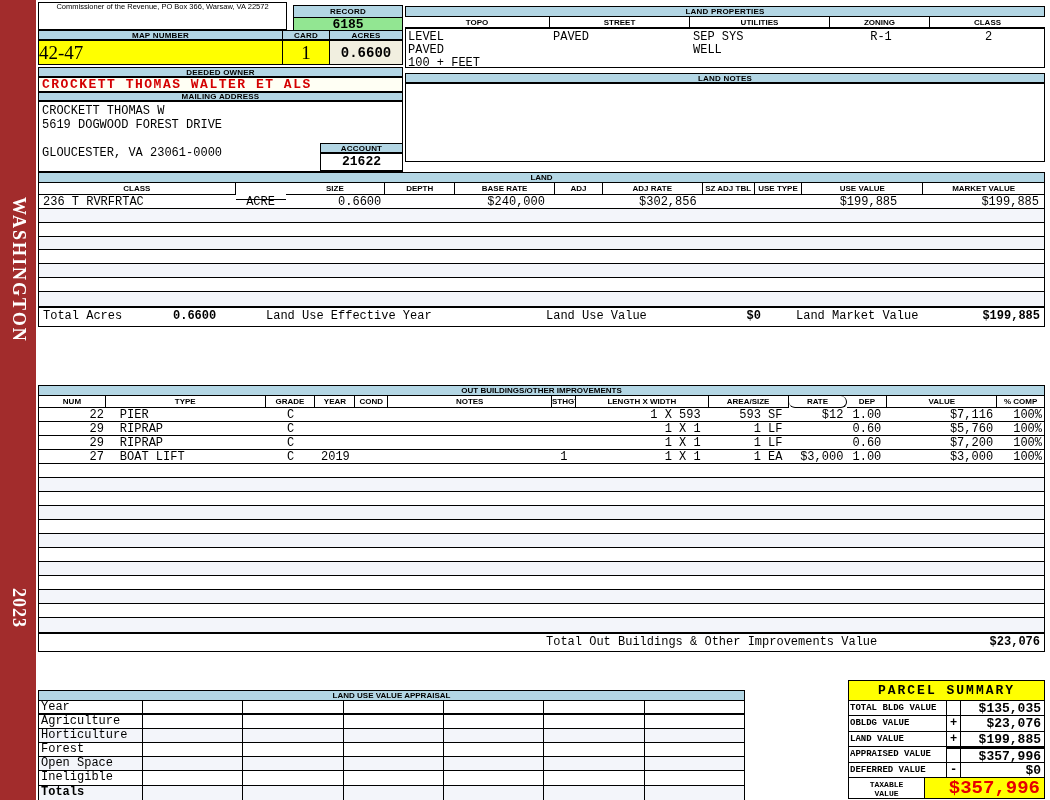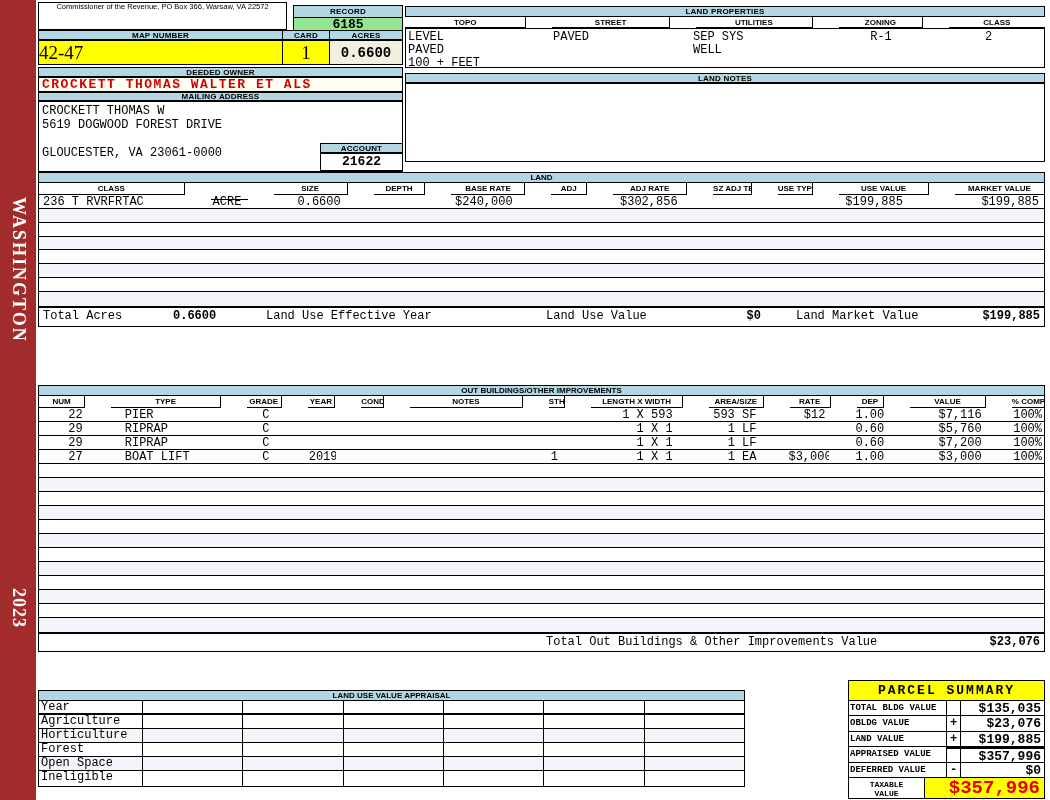--- a/index.html
+++ b/index.html
@@ -17,21 +17,21 @@
        font-weight:bold;font-size:8px;line-height:9px;text-align:center;letter-spacing:.2px;overflow:hidden;}
   .box{border:1px solid #000;background:#fff;}
   .mono12{font-size:12px;line-height:14px;}
   .b{font-weight:bold;}
   
   .county-box{left:38px;top:2px;width:249px;height:28px;border:1px solid #000;text-align:center;}
   .county-title{font-family:"Liberation Serif",serif;font-size:19px;line-height:19px;}
   .county-sub{font-family:"Liberation Sans",sans-serif;font-size:7.5px;line-height:8px;}
   
   .tbl{position:absolute;box-sizing:border-box;border:1px solid #000;background:#fff;}
-  .trow{display:flex;box-sizing:border-box;gap:26px;}
+  .trow{display:flex;box-sizing:border-box;}
   .c{box-sizing:border-box;border-right:1px solid #000;overflow:hidden;white-space:nowrap;}
   .c:last-child{border-right:none;}
   .th .c{font-family:"Liberation Sans",sans-serif;font-weight:bold;font-size:8px;line-height:11px;
          text-align:center;border-bottom:1px solid #000;background:#fff;}
   .dr .c{font-size:12px;line-height:14px;border-right:none;}
   .l{text-align:left;} .r{text-align:right;} .ctr{text-align:center;}
   .erow{box-sizing:border-box;border-bottom:1px solid #000;}
   .erow:last-child{border-bottom:none;}
   .stripe{background:var(--stripe);}
   .total-row{position:relative;border-top:2px solid #000;font-size:12px;line-height:16px;background:#fff;}
@@ -182,21 +182,21 @@
     <div class="trow th" id="ob-head" style="height:12px;">
         <div class="c" style="width: 67px;">NUM</div>
         <div class="c" style="width: 160px;">TYPE</div>
         <div class="c" style="width: 50px;">GRADE</div>
         <div class="c" style="width: 40px;">YEAR</div>
         <div class="c" style="width: 33px;">COND</div>
         <div class="c" style="width: 164px;">NOTES</div>
         <div class="c" style="width: 24px;">STHGT</div>
         <div class="c" style="width: 133px;">LENGTH X WIDTH</div>
         <div class="c" style="width: 80px;">AREA/SIZE</div>
-        <div class="c" style="width: 59px;">RATE</div>
+        <div class="c" style="width: 59px; border-radius: 6px;">RATE</div>
         <div class="c" style="width: 40px;">DEP</div>
         <div class="c" style="width: 110px;">VALUE</div>
         <div class="c" style="width: 47px;">% COMP</div>
       </div>
     <div id="ob-body">
         <div class="trow dr" style="height: 14px; border-bottom: 1px solid rgb(0, 0, 0);">
           <div class="c r" style="width: 67px; padding-right: 2px;">22</div>
           <div class="c l" style="width: 160px; padding-left: 14px;">PIER</div>
           <div class="c ctr" style="width: 50px;">C</div>
           <div class="c ctr" style="width: 40px;"></div>
@@ -324,20 +324,29 @@
         </div>
         <div class="ap-row" style="height: 14.1px;">
           <div class="ap-label">Ineligible</div>
           <div class="ap-cell"></div>
           <div class="ap-cell"></div>
           <div class="ap-cell"></div>
           <div class="ap-cell"></div>
           <div class="ap-cell"></div>
           <div class="ap-cell"></div>
         </div>
+        <div class="ap-row stripe" style="height: 14.1px;">
+          <div class="ap-label b">Totals</div>
+          <div class="ap-cell"></div>
+          <div class="ap-cell"></div>
+          <div class="ap-cell"></div>
+          <div class="ap-cell"></div>
+          <div class="ap-cell"></div>
+          <div class="ap-cell"></div>
+        </div>
       </div>
   </div>
 
   <div class="ps">
     <div class="ps-title">PARCEL SUMMARY</div>
     <div id="ps-body">
         <div class="ps-row">
           <div class="ps-label">TOTAL BLDG VALUE</div>
           <div class="ps-op"></div>
           <div class="ps-val">$135,035</div>

